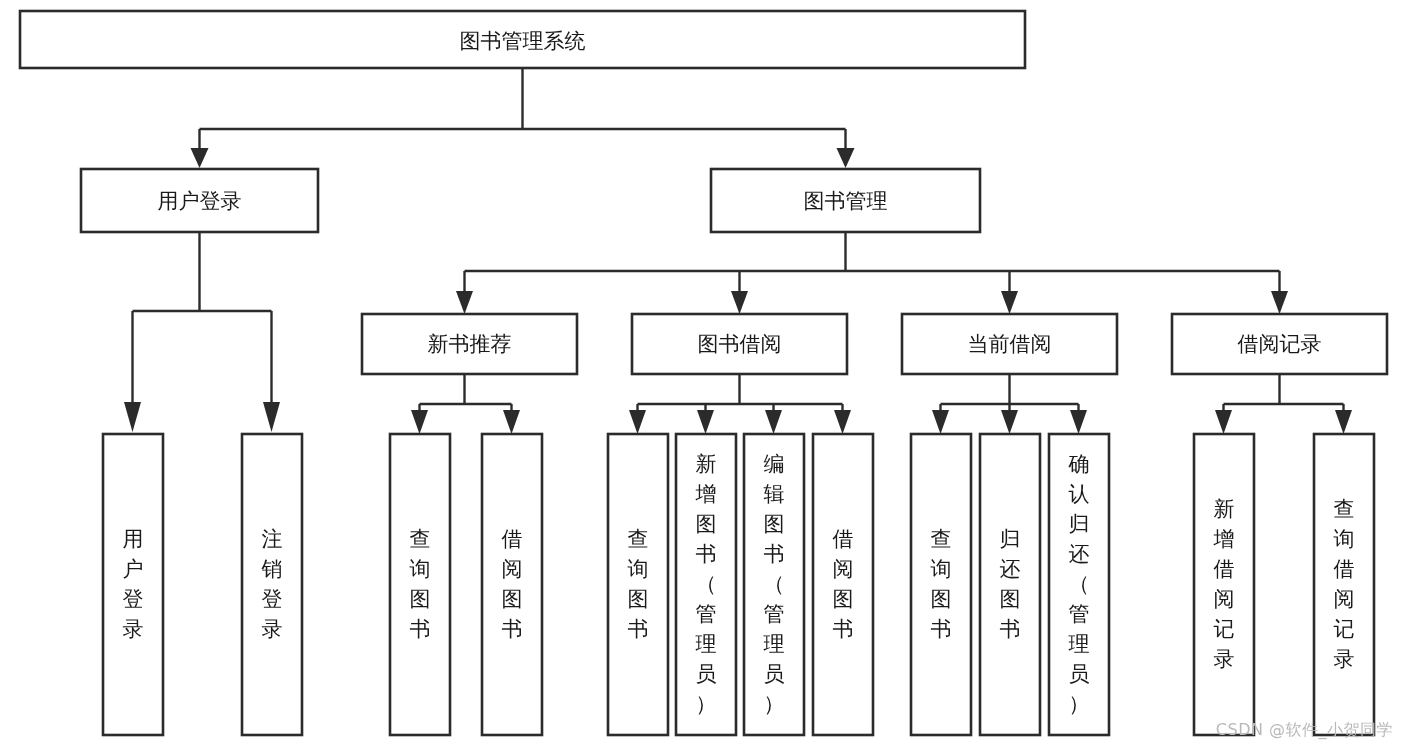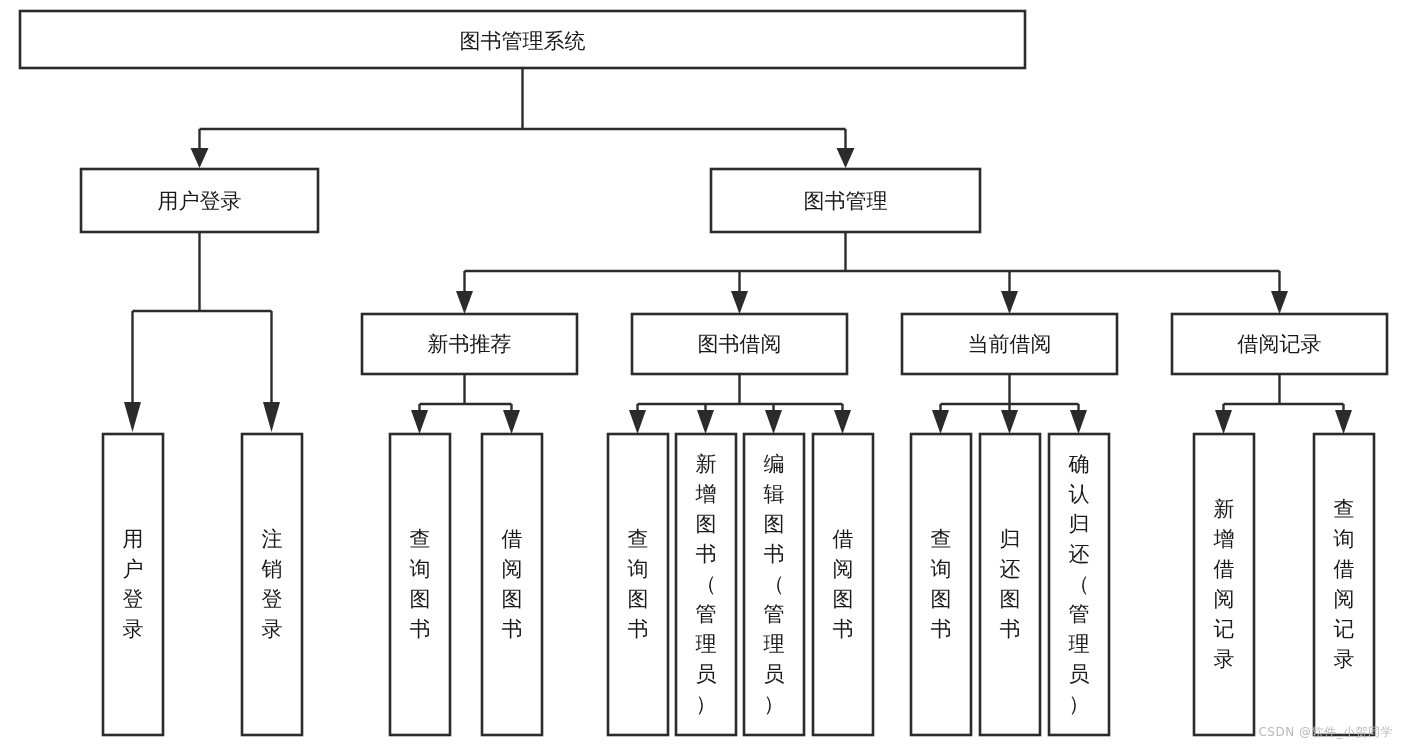--- a/index.html
+++ b/index.html
@@ -52,21 +52,21 @@
     fill: #1a1a1a;
     font-family: "DejaVu Sans", "Liberation Sans", sans-serif;
     font-size: 21px;
     text-anchor: middle;
   }
   .watermark {
     position: absolute;
     right: 12px;
     bottom: 6px;
     font-family: "DejaVu Sans", "Liberation Sans", sans-serif;
-    font-size: 12px;
+    font-size: 16px;
     color: #b9b9b9;
     letter-spacing: 0.5px;
     white-space: nowrap;
     pointer-events: none;
     user-select: none;
   }
 </style>
 </head>
 <body>
 

